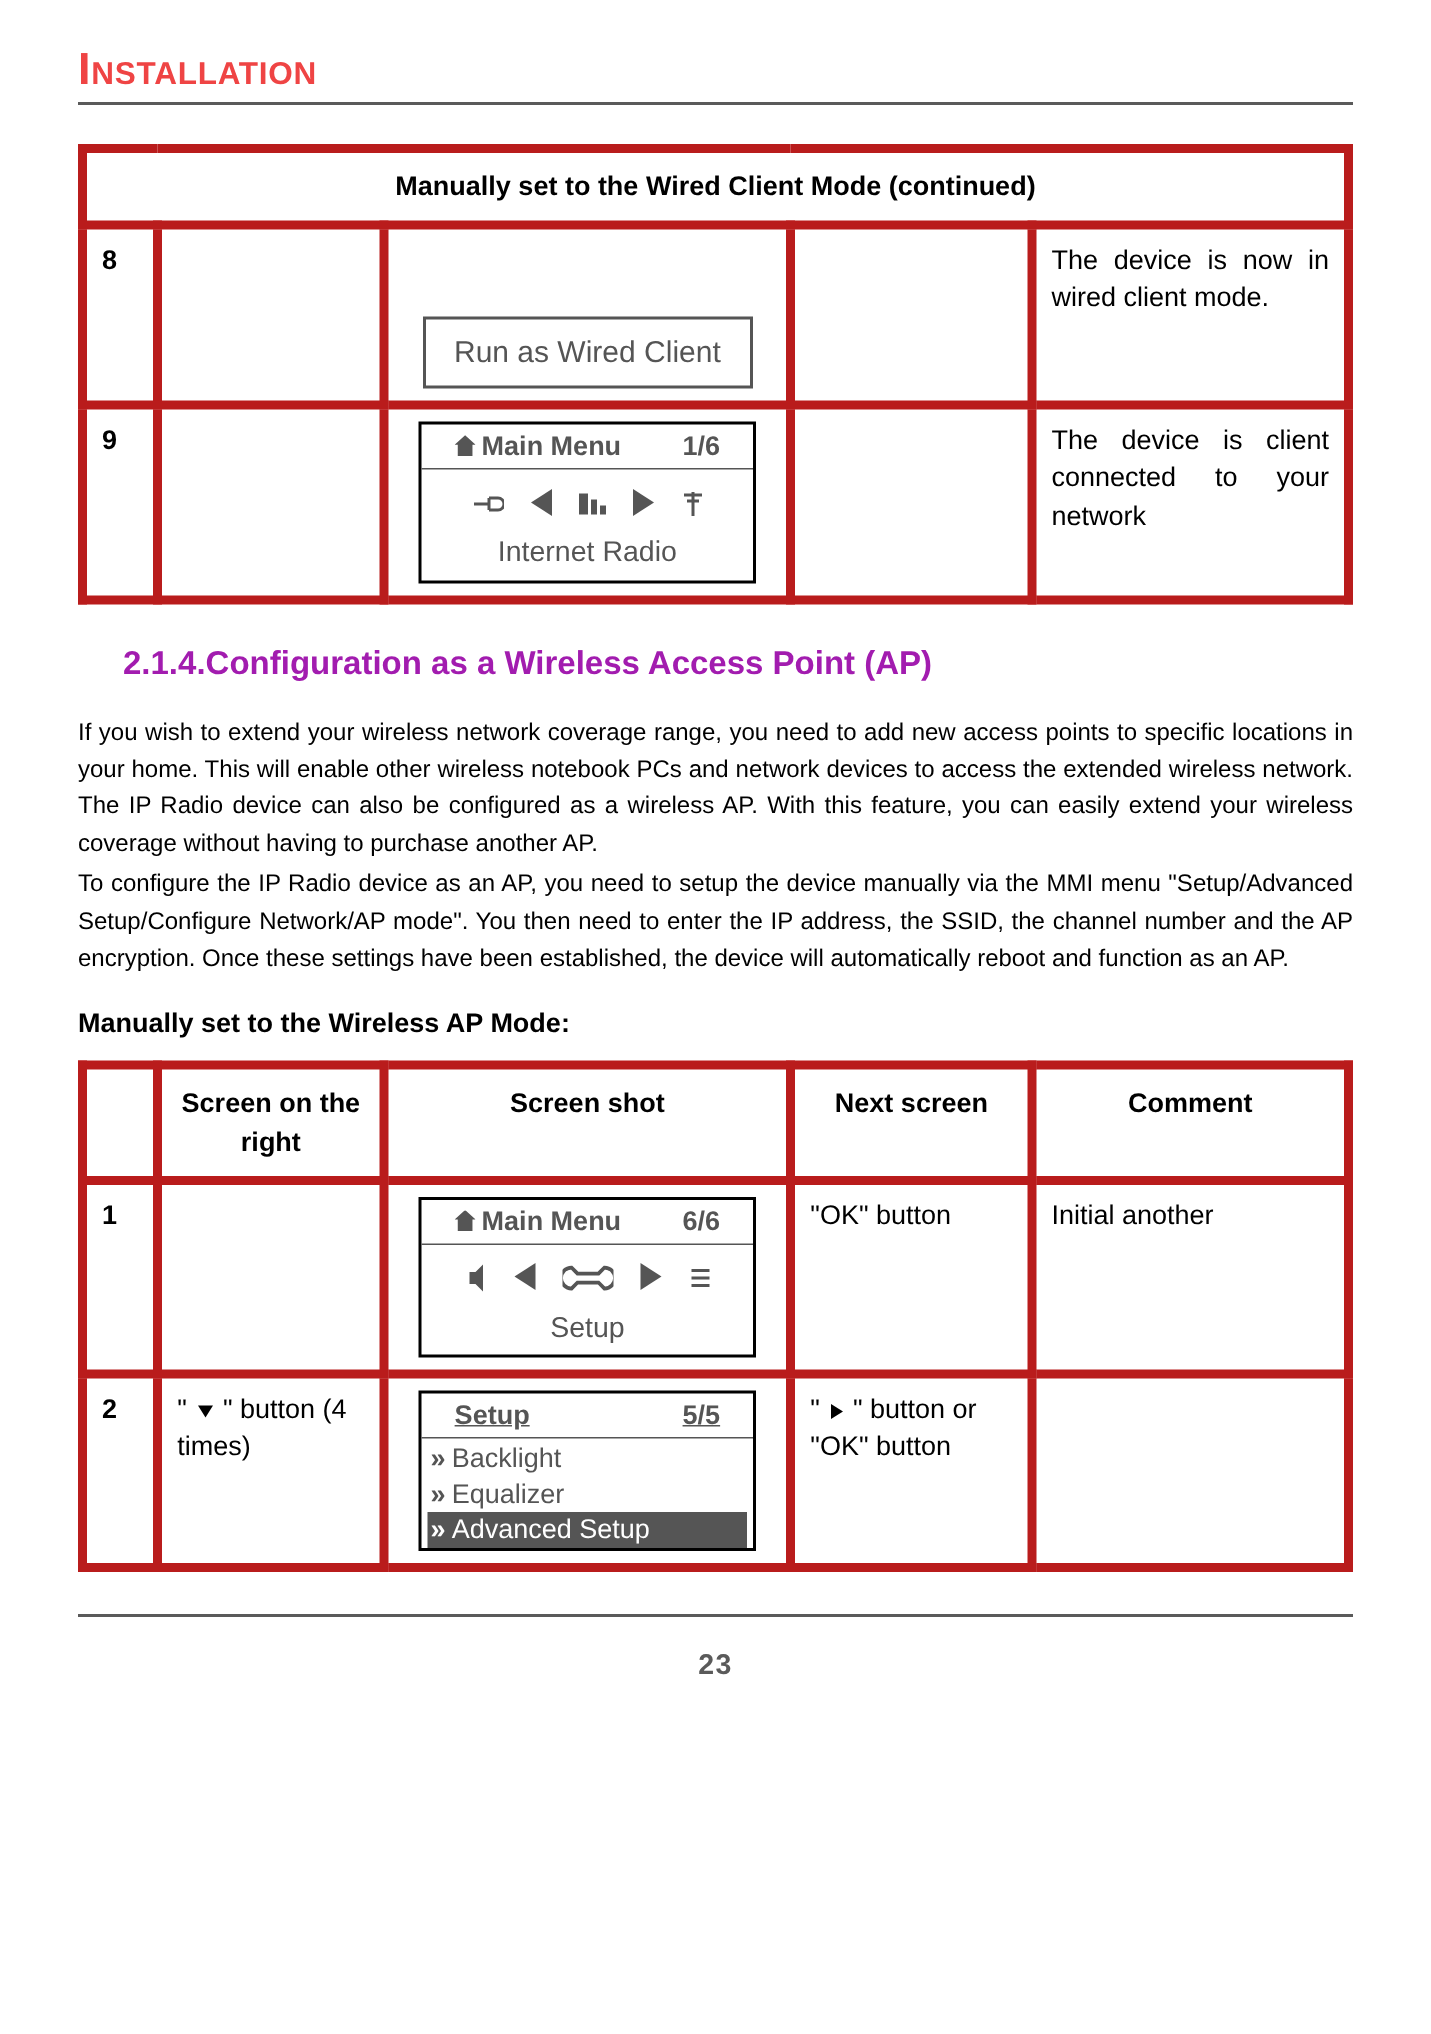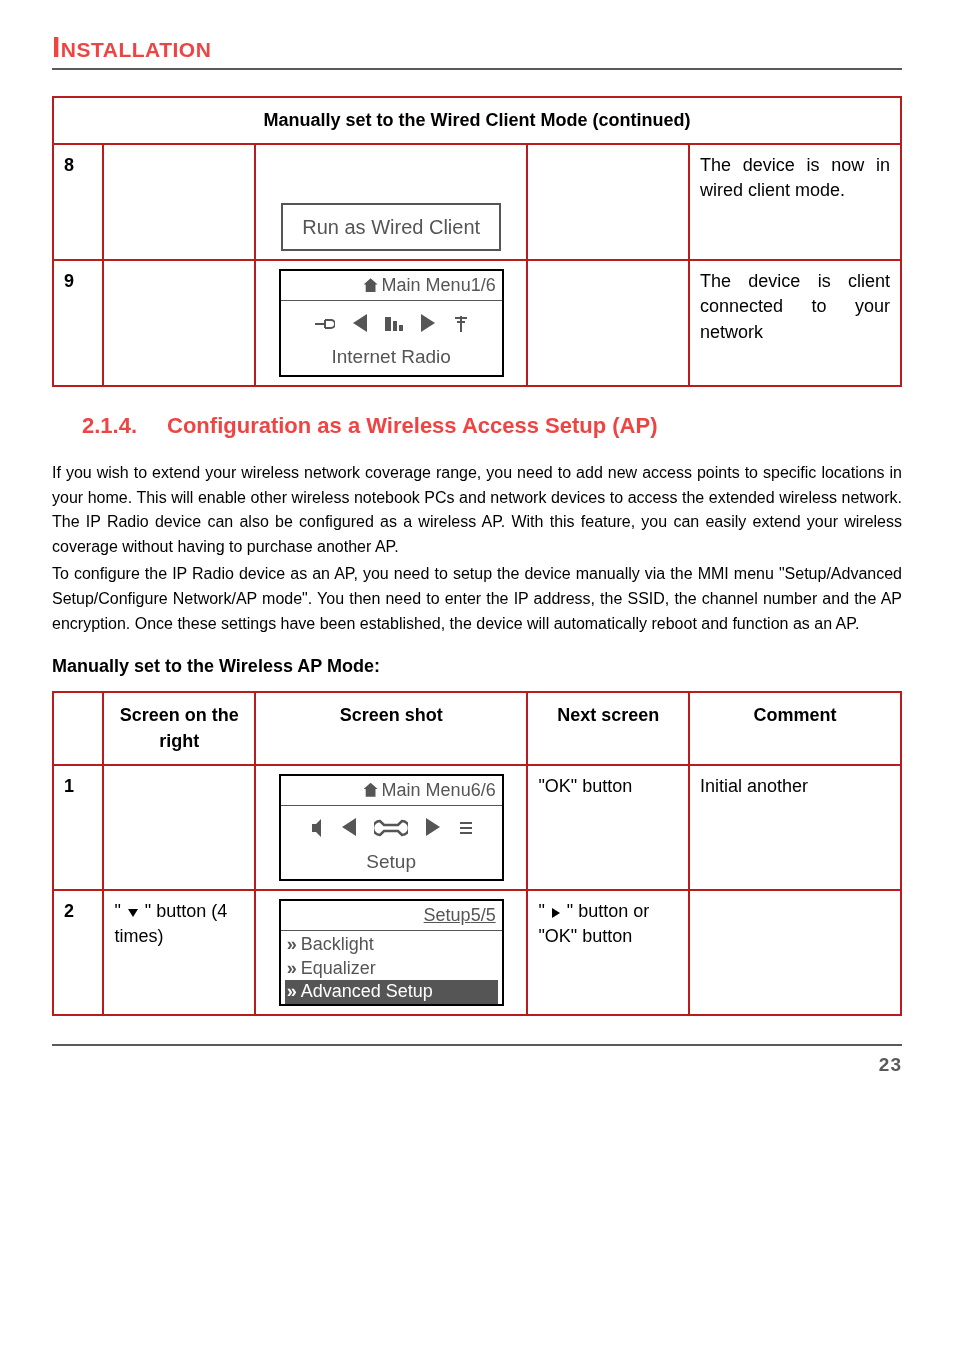--- a/index.html
+++ b/index.html
@@ -32,21 +32,21 @@
 
   
   table {
     border-collapse: collapse;
     width: 100%;
   }
   .outer-border {
     border: 2px solid #000;
   }
   .outer-border th, .outer-border td {
-    border: 2px solid #b91c1c;
+    border: 6px solid #b91c1c;
     padding: 8px 10px;
     vertical-align: top;
     font-size: 18px;
     line-height: 1.4;
   }
   .outer-border th {
     text-align: center;
     font-weight: bold;
     font-size: 18px;
     padding: 10px;
@@ -70,24 +70,23 @@
     color: #555;
   }
   .caption {
     text-align: center;
     padding: 2px 0 4px 0;
     font-size: 19px;
   }
 
   .section-heading {
     display: flex;
-    gap: 30px;
     font-size: 22px;
     font-weight: bold;
-    color: #ef4444;
+    color: #a21caf;
     margin: 26px 0 22px 30px;
   }
   .paragraph {
     font-size: 16px;
     line-height: 1.55;
     text-align: justify;
     margin-bottom: 2px;
   }
   .subhead {
     font-size: 18px;
@@ -119,23 +118,24 @@
   .list-shot {
     display: inline-block;
     border: 2px solid #000;
     width: 225px;
     text-align: left;
     font-size: 18px;
     color: #555;
   }
   .list-head {
     display: flex;
-    justify-content: flex-end;
+    justify-content: space-between;
     border-bottom: 1.5px solid #555;
-    padding: 2px 6px;
+    padding: 2px 22px;
+    font-weight: bold;
   }
   .list-head .underline {
     text-decoration: underline;
   }
   .list-items {
     padding: 2px 4px 0 4px;
   }
   .list-item {
     display: flex;
     align-items: center;
@@ -170,26 +170,26 @@
     margin: 0 2px;
   }
   .footer {
     margin-top: 28px;
   }
   .footer-line {
     border-top: 2px solid #5a5a5a;
     width: 100%;
   }
   .footer-num {
-    text-align: right;
+    text-align: center;
     color: #5a5a5a;
     font-weight: bold;
     font-size: 19px;
     letter-spacing: 1px;
-    padding-top: 8px;
+    padding-top: 22px;
   }
   .home-icon::before {
     content: "";
     display: inline-block;
     width: 14px;
     height: 14px;
     background: #555;
     clip-path: polygon(50% 0%, 100% 45%, 85% 45%, 85% 100%, 15% 100%, 15% 45%, 0% 45%);
     vertical-align: -1px;
     margin-right: 4px;
@@ -260,21 +260,21 @@
         </div>
       </td>
       <td class="col-next"></td>
       <td class="col-comment" style="text-align:justify;">The device is client connected to your network</td>
     </tr>
   </tbody>
     </table>
 
   <div class="section-heading">
     <span>2.1.4.</span>
-    <span>Configuration as a Wireless Access Setup (AP)</span>
+    <span>Configuration as a Wireless Access Point (AP)</span>
   </div>
 
   <p class="paragraph">If you wish to extend your wireless network coverage range, you need to add new access points to specific locations in your home. This will enable other wireless notebook PCs and network devices to access the extended wireless network. The IP Radio device can also be configured as a wireless AP. With this feature, you can easily extend your wireless coverage without having to purchase another AP.</p>
   <p class="paragraph">To configure the IP Radio device as an AP, you need to setup the device manually via the MMI menu "Setup/Advanced Setup/Configure Network/AP mode". You then need to enter the IP address, the SSID, the channel number and the AP encryption. Once these settings have been established, the device will automatically reboot and function as an AP.</p>
 
   <div class="subhead">Manually set to the Wireless AP Mode:</div>
 
   <table class="outer-border">
     <tbody>
         <tr class="top-header-row">

